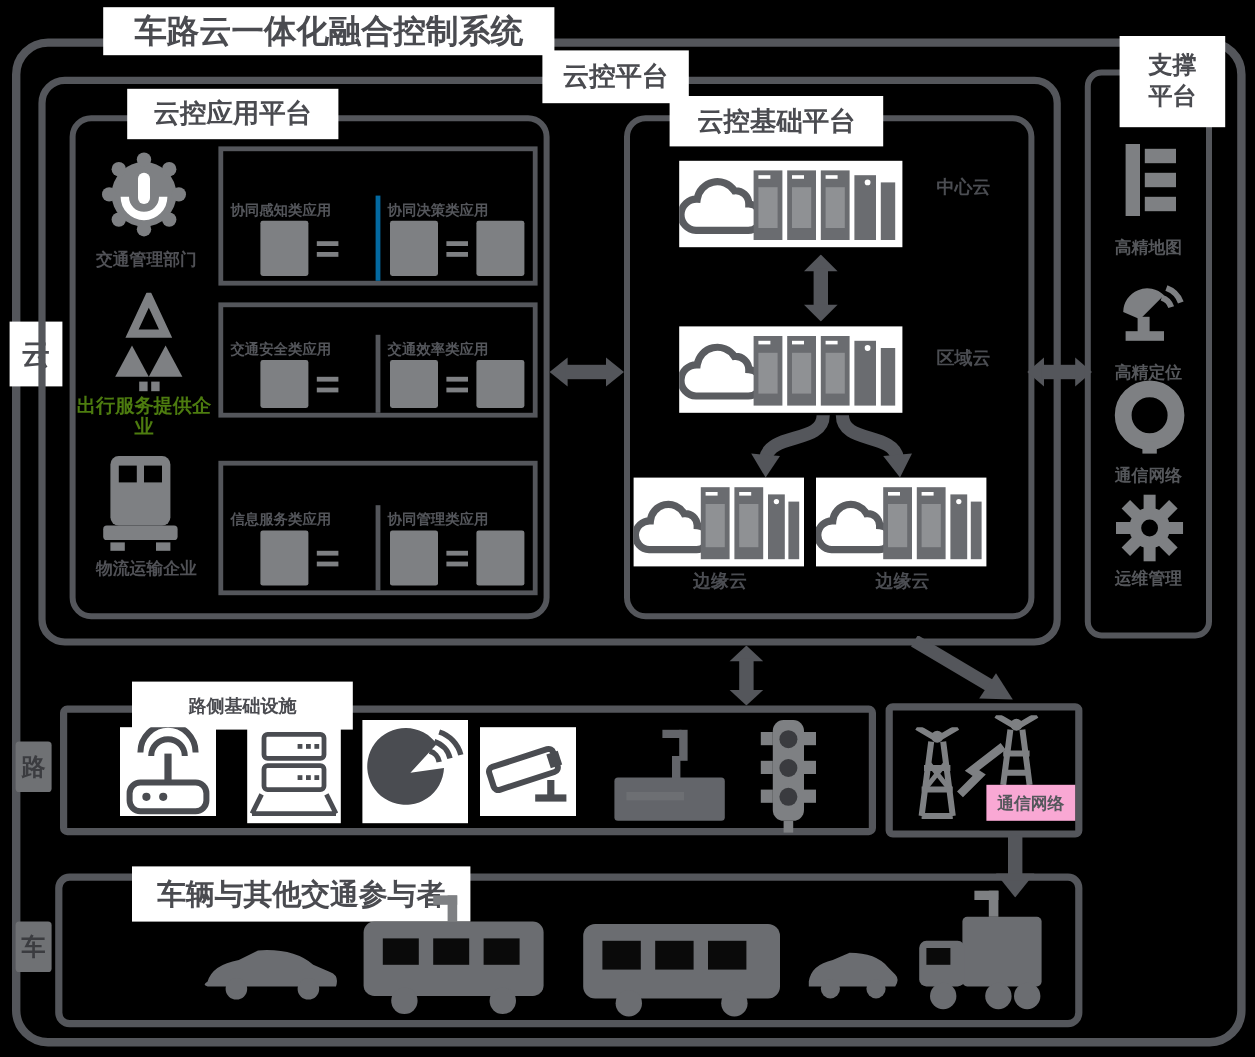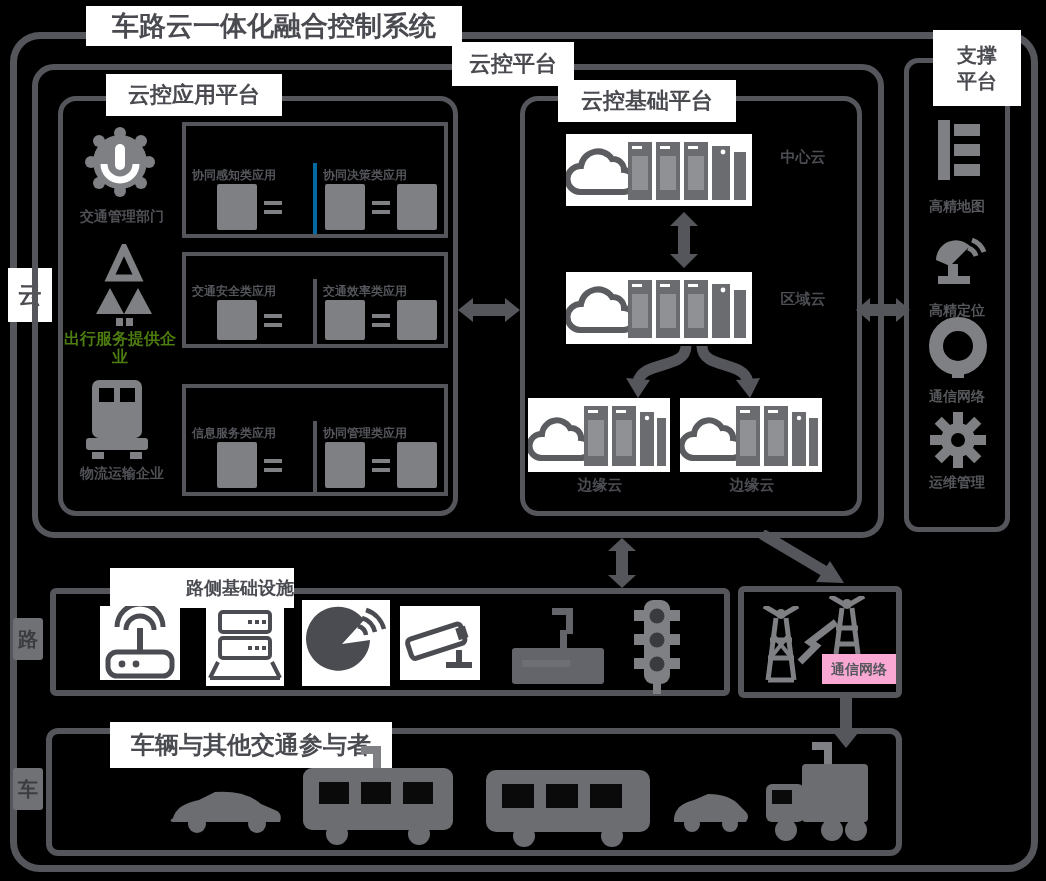--- a/index.html
+++ b/index.html
@@ -345,21 +345,21 @@
     <rect x="10" y="11" width="12" height="28" fill="#54565b"></rect>
     <polygon points="16,50 2,37 30,37" fill="#54565b"></polygon>
   </svg>
 
   <svg class="arr" style="left:756px;top:530px;" width="92" height="58" viewBox="0 0 92 58">
     <path d="M6 4 L70 42" stroke="#54565b" stroke-width="11" fill="none"></path>
     <polygon points="88,53 60,52 74,31" fill="#54565b"></polygon>
   </svg>
 
   <div class="frame" style="left:50px;top:588px;width:680px;height:108px;border-radius:6px;"></div>
-  <div class="card" style="left:110px;top:568px;width:184px;height:40px;font-size:18px;justify-content:flex-end;">
+  <div class="card" style="left:110px;top:568px;width:184px;height:40px;font-size:15px;">
     <span>路侧基础设施</span>
   </div>
 
   <div class="card" style="left:100px;top:606px;width:80px;height:74px;">
     <svg width="80" height="74" viewBox="0 0 80 74">
       <rect x="8" y="46" width="64" height="24" rx="9" fill="none" stroke="#4a4c51" stroke-width="5"></rect>
       <circle cx="22" cy="58" r="3.4" fill="#4a4c51"></circle>
         <circle cx="36" cy="58" r="3.4" fill="#4a4c51"></circle>
       <rect x="37" y="22" width="6" height="24" fill="#4a4c51"></rect>
       <path d="M26 24 a14 14 0 0 1 28 0" fill="none" stroke="#4a4c51" stroke-width="5"></path>

